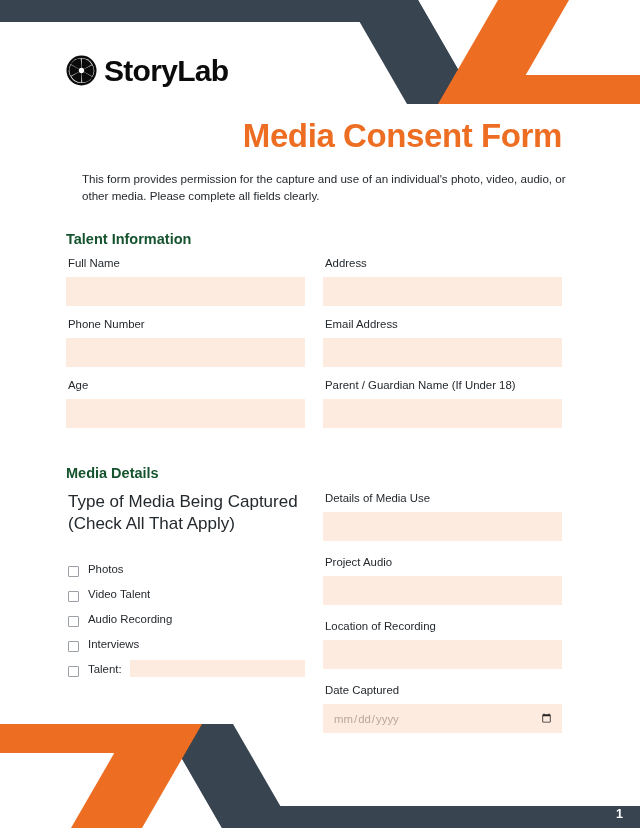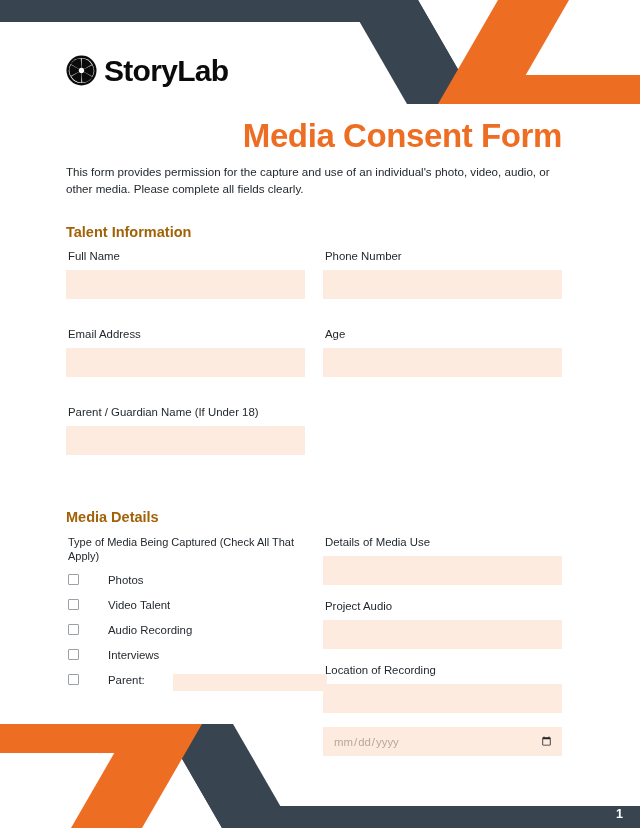--- a/index.html
+++ b/index.html
@@ -70,40 +70,40 @@
     letter-spacing: -0.4px;
     margin: 0 0 9px 0;
     line-height: 1.1;
     text-align: right;
   }
 
   .form-desc {
     font-size: 11.6px;
     color: #24292e;
     line-height: 1.48;
-    margin: 0;
+    margin: 16px;
     width: 484px;
   }
 
   .section-title {
     font-size: 14.5px;
     font-weight: bold;
-    color: #a16207;
+    color: #14532d;
     margin: 26px 0 8px 0;
     line-height: 1.2;
   }
   .section-title.media { }
 
   .grid {
     display: grid;
     grid-template-columns: 239px 1fr;
     column-gap: 18px;
   }
 
-  .field { margin-bottom: 28px; }
+  .field { margin-bottom: 11px; }
 
   .field-label {
     display: block;
     font-size: 11.4px;
     color: #24292e;
     line-height: 1.33;
     margin: 0 0 6px 2px;
   }
 
   .field-input {
@@ -125,31 +125,30 @@
   .date-input {
     color: #b9a79c;
     padding-right: 8px;
   }
   .date-input::-webkit-calendar-picker-indicator {
     opacity: 0.85;
   }
 
   
   .checkbox-prompt {
-    font-size: 11px;
+    font-size: 17px;
     color: #24292e;
     line-height: 1.33;
-    margin: 0 0 10px 2px;
+    margin: 0 0 16px 2px;
     width: 234px;
   }
   .check-row {
     display: flex;
-    align-items: flex-start;
+    align-items: flex-end;
     height: 25px;
-    gap: 20px;
   }
   .check-box {
     -webkit-appearance: none;
     appearance: none;
     width: 11px;
     height: 11px;
     border: 1px solid #9aa0a6;
     background: #ffffff;
     margin: 0 9px 0 2px;
     box-sizing: border-box;
@@ -246,20 +245,24 @@
 
     <h2 class="section-title">Talent Information</h2>
 
     <div class="grid">
 
       <div class="field">
         <label class="field-label">Full Name</label>
         <input class="field-input" type="text" placeholder="" style="">
       </div>
 
+      <div class="field">
+        <label class="field-label">Address</label>
+        <input class="field-input" type="text" placeholder="" style="">
+      </div>
 
       <div class="field">
         <label class="field-label">Phone Number</label>
         <input class="field-input" type="text" placeholder="" style="">
       </div>
 
       <div class="field">
         <label class="field-label">Email Address</label>
         <input class="field-input" type="text" placeholder="" style="">
       </div>
@@ -299,21 +302,21 @@
         </div>
 
         <div class="check-row">
           <input class="check-box" type="checkbox" style="">
           <span class="check-label">Interviews</span>
         </div>
 
 
         <div class="check-row">
           <input class="check-box" type="checkbox" style="">
-          <span class="check-label">Parent:</span>
+          <span class="check-label">Talent:</span>
           <input class="other-input" type="text" style="">
         </div>
       </div>
 
       <div class="media-right">
 
         <div class="field">
           <label class="field-label">Details of Media Use</label>
           <input class="field-input" type="text" placeholder="" style="">
         </div>
@@ -322,20 +325,21 @@
           <label class="field-label">Project Audio</label>
           <input class="field-input" type="text" placeholder="" style="">
         </div>
 
         <div class="field">
           <label class="field-label">Location of Recording</label>
           <input class="field-input" type="text" placeholder="" style="">
         </div>
 
         <div class="field">
+          <label class="field-label">Date Captured</label>
           <input class="field-input date-input" type="date" placeholder="mm/dd/yyyy" style="">
         </div>
 
       </div>
     </div>
   </div>
 
   <div class="page-number">1</div>
 
 </div>

